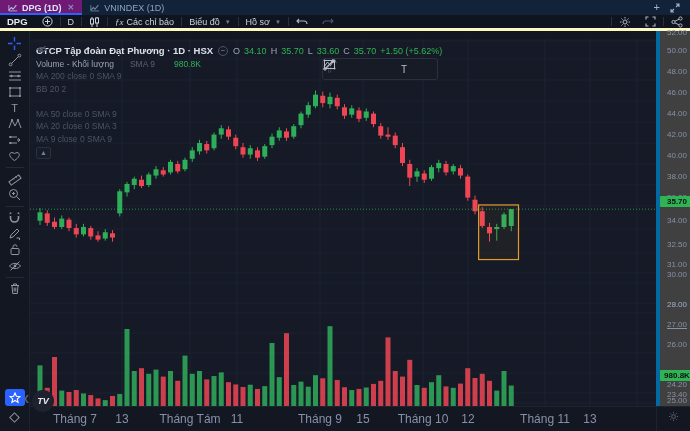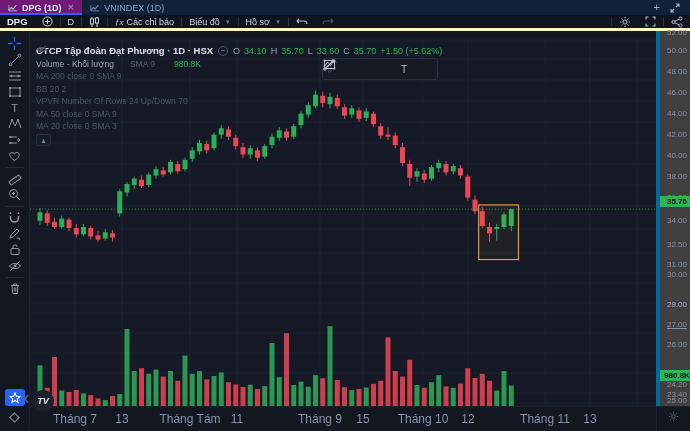--- a/index.html
+++ b/index.html
@@ -589,37 +589,44 @@
         </div>
         <div class="ind-row">
           <span>BB 20 2</span>
           <svg class="eye" width="12" height="9" viewBox="0 0 14 12">
             <path d="M1.5 6 C4 2.5 10 2.5 12.5 6 C10 9.5 4 9.5 1.5 6 Z" stroke="#4d5466" fill="none"></path>
             <circle cx="7" cy="6" r="1.4" fill="#4d5466"></circle>
             <path d="M2.5 10.5 L11.5 1.5" stroke="#4d5466"></path>
           </svg>
         </div>
         <div class="ind-row">
-          <span>VPVR Number Of Rows 24 Up/Down 70</span>
           <svg class="eye" width="12" height="9" viewBox="0 0 14 12">
             <path d="M1.5 6 C4 2.5 10 2.5 12.5 6 C10 9.5 4 9.5 1.5 6 Z" stroke="#4d5466" fill="none"></path>
             <circle cx="7" cy="6" r="1.4" fill="#4d5466"></circle>
             <path d="M2.5 10.5 L11.5 1.5" stroke="#4d5466"></path>
           </svg>
         </div>
         <div class="ind-row">
           <span>MA 50 close 0 SMA 9</span>
           <svg class="eye" width="12" height="9" viewBox="0 0 14 12">
             <path d="M1.5 6 C4 2.5 10 2.5 12.5 6 C10 9.5 4 9.5 1.5 6 Z" stroke="#4d5466" fill="none"></path>
             <circle cx="7" cy="6" r="1.4" fill="#4d5466"></circle>
             <path d="M2.5 10.5 L11.5 1.5" stroke="#4d5466"></path>
           </svg>
         </div>
         <div class="ind-row">
           <span>MA 20 close 0 SMA 3</span>
+          <svg class="eye" width="12" height="9" viewBox="0 0 14 12">
+            <path d="M1.5 6 C4 2.5 10 2.5 12.5 6 C10 9.5 4 9.5 1.5 6 Z" stroke="#4d5466" fill="none"></path>
+            <circle cx="7" cy="6" r="1.4" fill="#4d5466"></circle>
+            <path d="M2.5 10.5 L11.5 1.5" stroke="#4d5466"></path>
+          </svg>
+        </div>
+        <div class="ind-row">
+          <span>MA 9 close 0 SMA 9</span>
           <svg class="eye" width="12" height="9" viewBox="0 0 14 12">
             <path d="M1.5 6 C4 2.5 10 2.5 12.5 6 C10 9.5 4 9.5 1.5 6 Z" stroke="#4d5466" fill="none"></path>
             <circle cx="7" cy="6" r="1.4" fill="#4d5466"></circle>
             <path d="M2.5 10.5 L11.5 1.5" stroke="#4d5466"></path>
           </svg>
         </div>
       </div>
     <div id="legend-collapse">▲</div>
   </div>
 

